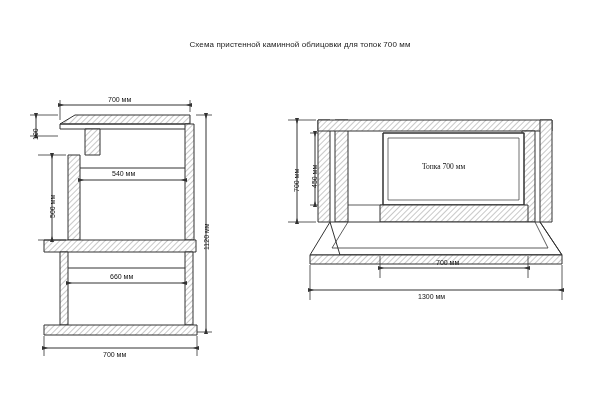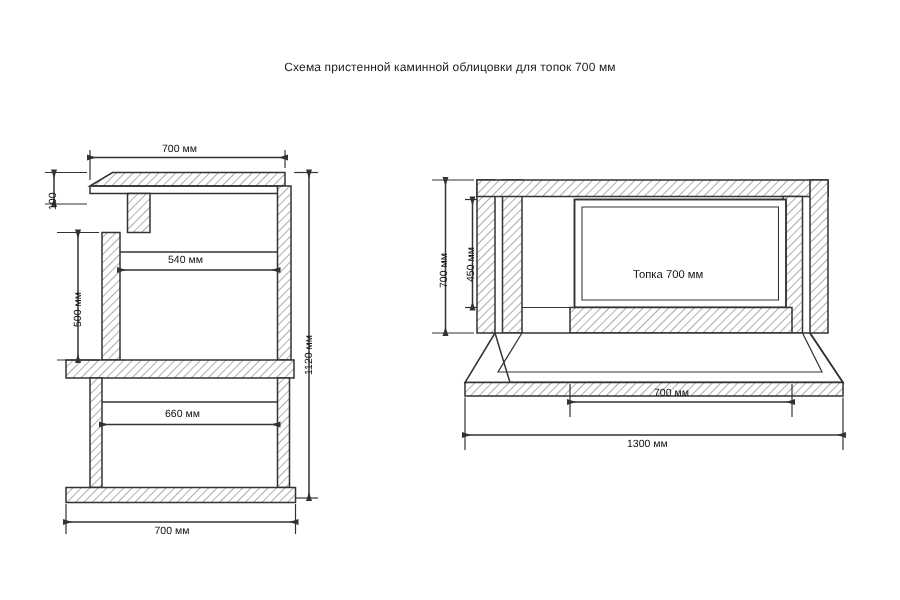--- a/index.html
+++ b/index.html
@@ -172,19 +172,19 @@
   <div class="lbl vert" style="left:203px; top:250px;">1120 мм</div>
 
   <div class="lbl" style="left:110px; top:273px;">660 мм</div>
 
   <div class="lbl" style="left:103px; top:351px;">700 мм</div>
 
   <div class="lbl vert" style="left:293px; top:192px;">700 мм</div>
 
   <div class="lbl vert" style="left:311px; top:188px;">450 мм</div>
 
-  <div class="lbl big" style="left:422px; top:178px;">Топка 700 мм</div>
+  <div class="lbl big" style="left:422px; top:162px;font-family:Liberation Serif, serif;">Топка 700 мм</div>
 
   <div class="lbl" style="left:436px; top:259px;">700 мм</div>
 
   <div class="lbl" style="left:418px; top:293px;">1300 мм</div>
 
 </div>
 
 </body></html>

